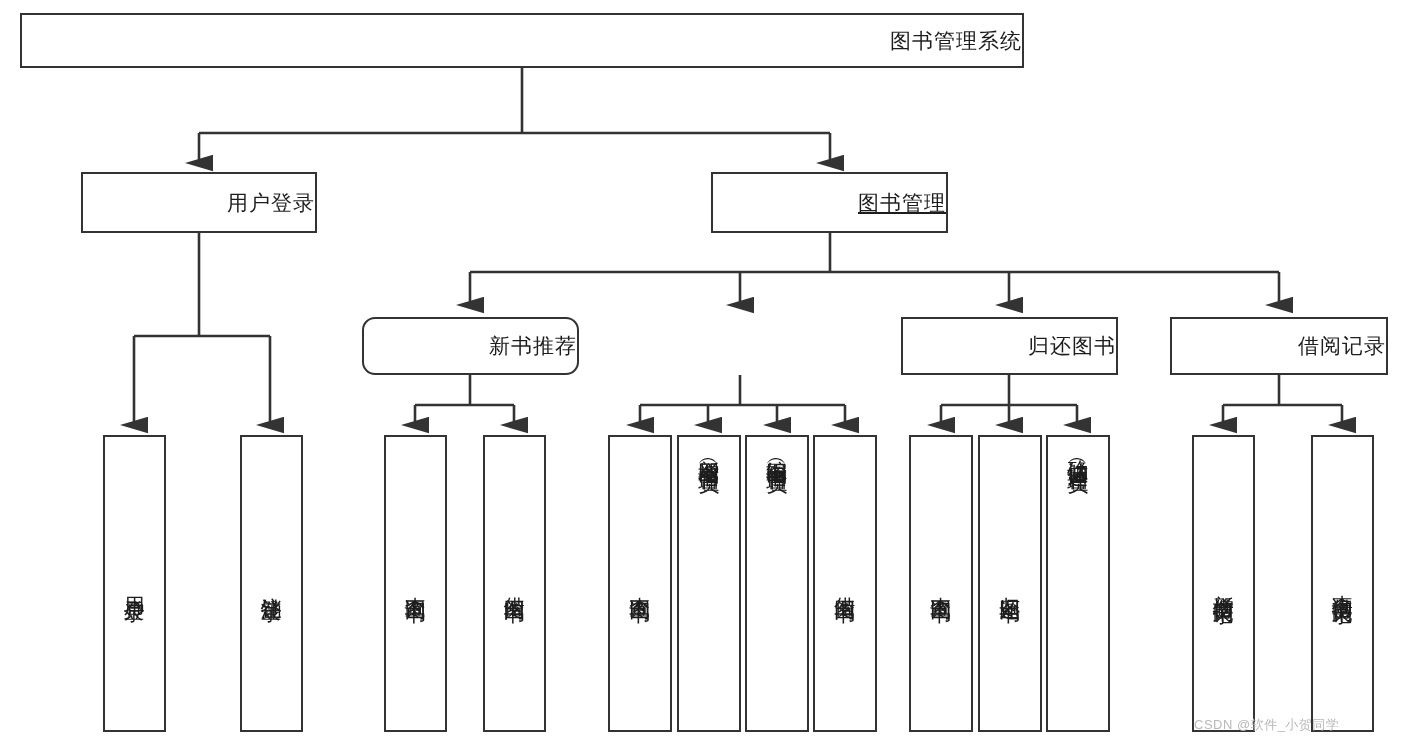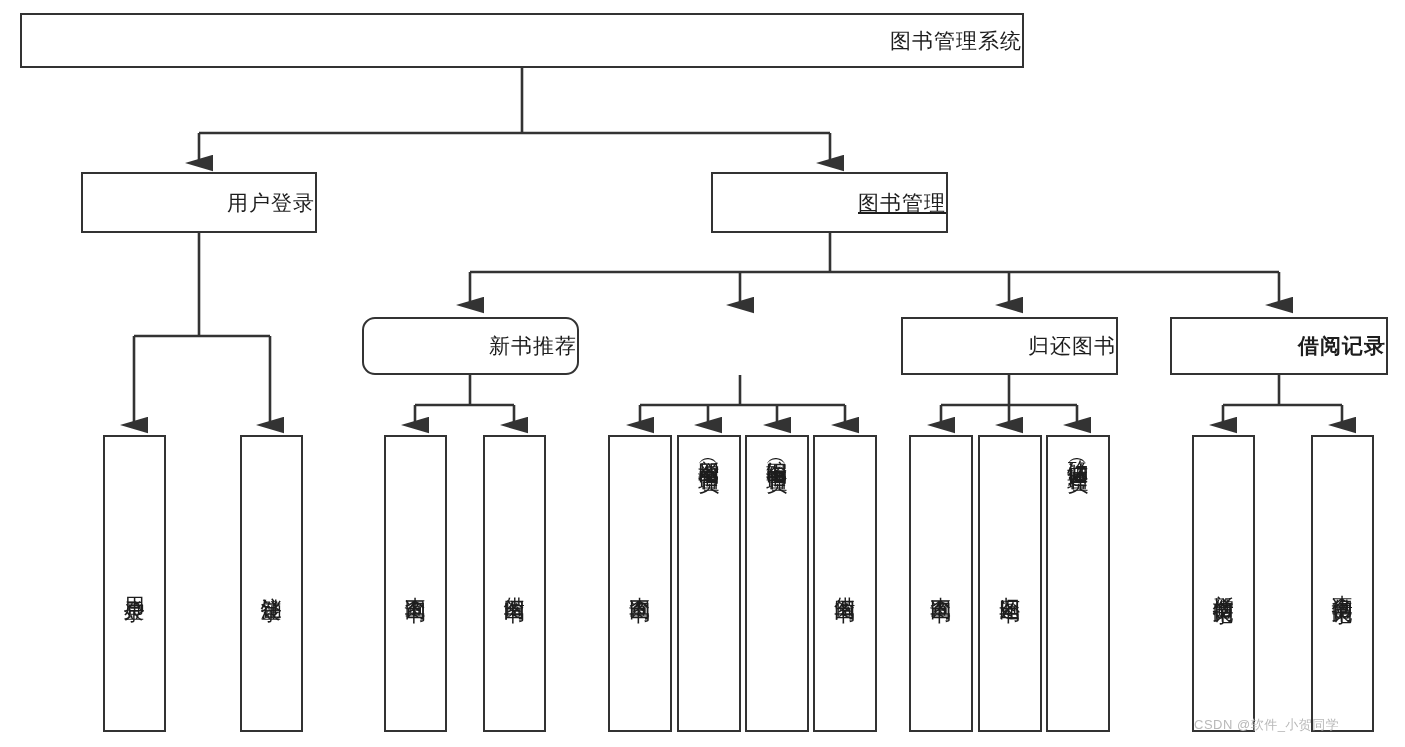--- a/index.html
+++ b/index.html
@@ -129,21 +129,21 @@
   <div class="node horiz" style="left:711px; top:172px; width:237px; height:61px;text-decoration:underline;">
     <span>图书管理</span>
   </div>
 
   <div class="node horiz" style="left:362px; top:317px; width:217px; height:58px;border-radius:13px;">
     <span>新书推荐</span>
   </div>
   <div class="node horiz" style="left:901px; top:317px; width:217px; height:58px;">
     <span>归还图书</span>
   </div>
-  <div class="node horiz" style="left:1170px; top:317px; width:218px; height:58px;font-weight:bold;">
+  <div class="node horiz" style="left:1170px; top:317px; width:218px; height:58px;">
     <span>借阅记录</span>
   </div>
 
   <div class="node vert center" style="left:103px; top:435px; width:63px; height:297px;">
     <span class="vtext">用户登录</span>
   </div>
   <div class="node vert center" style="left:240px; top:435px; width:63px; height:297px;">
     <span class="vtext">注销登录</span>
   </div>
 

